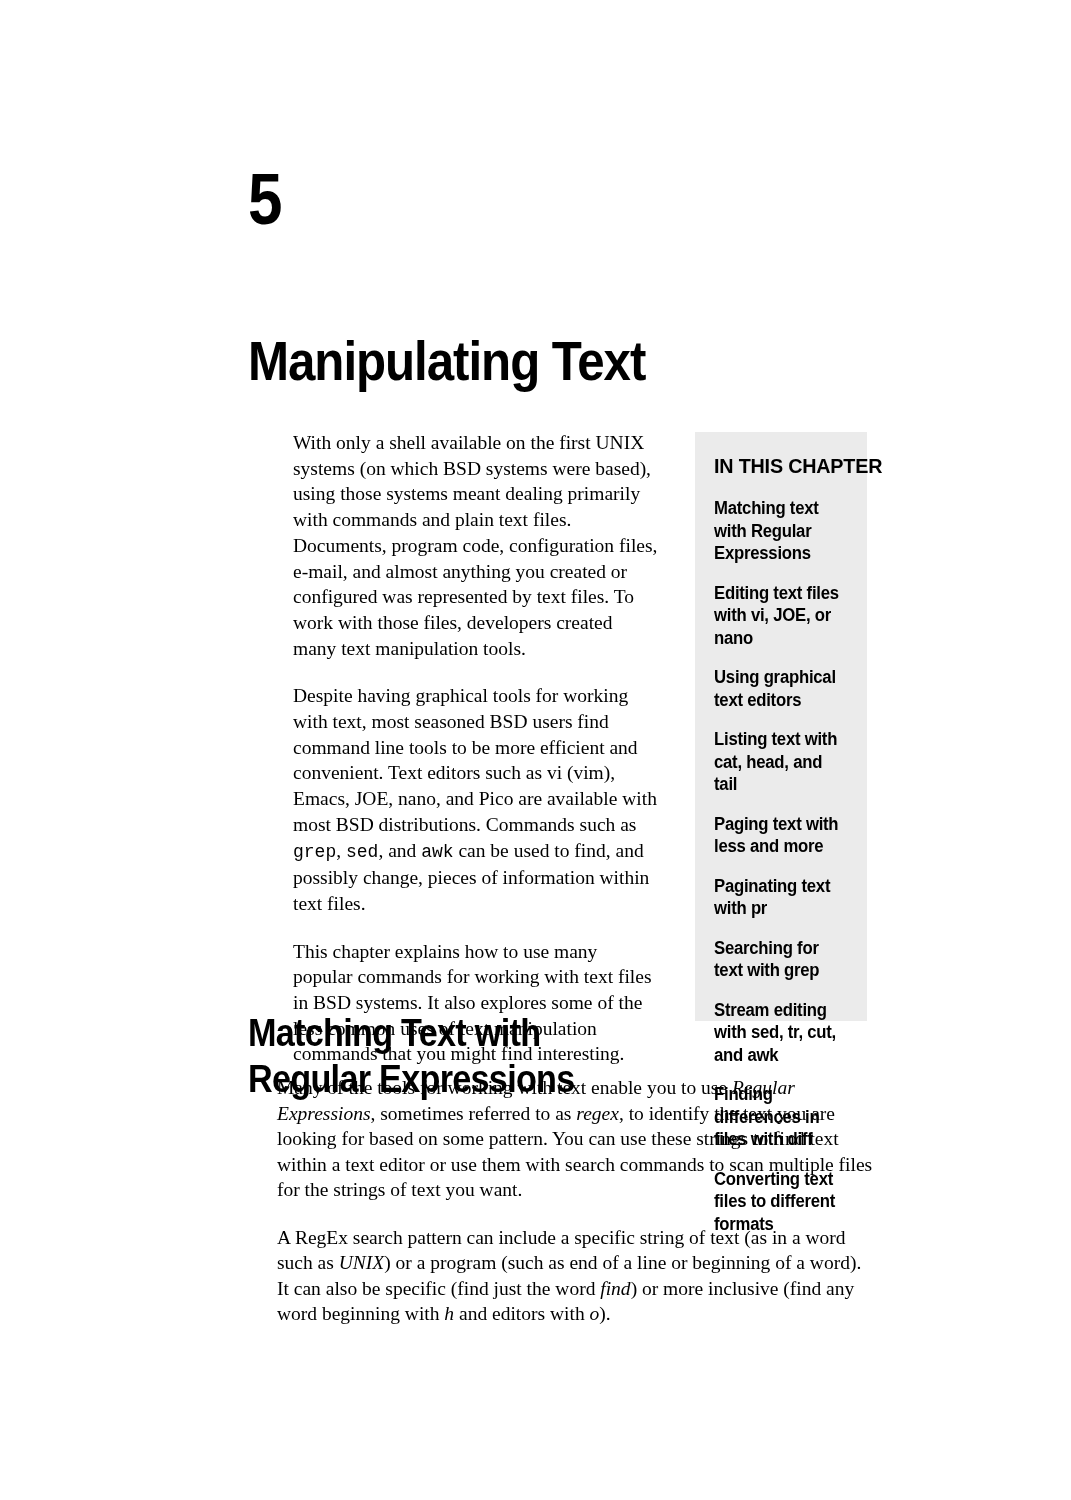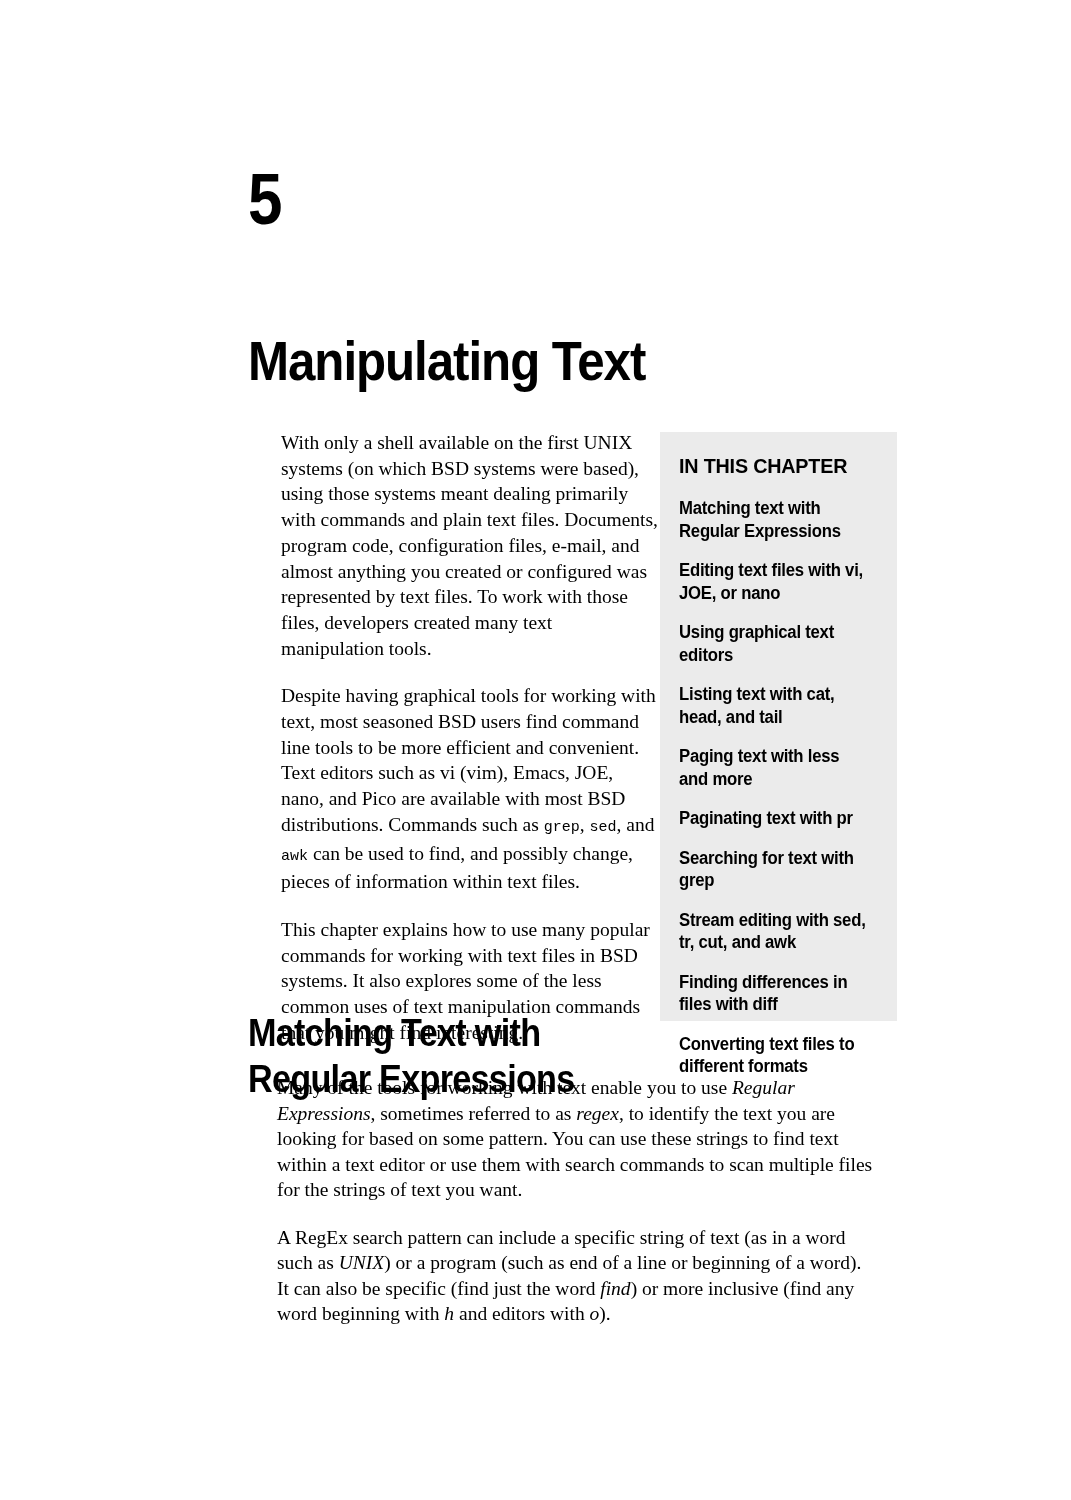--- a/index.html
+++ b/index.html
@@ -57,36 +57,36 @@
     position: absolute;
     left: 277px;
     top: 430px;
     width: 382px;
     font-size: 19.5px;
     line-height: 25.7px;
     text-align: left;
     hyphens: auto;
   }
   .left-column p {
-    margin: 0 0 22px 4px;
+    margin: 0 0 22px 16px;
   }
   .left-column p:last-child { margin-bottom: 0; }
 
   code, .mono {
     font-family: "Liberation Mono", "DejaVu Sans Mono", monospace;
-    font-size: 15px;
+    font-size: 18px;
   }
   em, .ital { font-style: italic; }
 
   
   .in-this-chapter {
     position: absolute;
-    left: 660px;
+    left: 695px;
     top: 432px;
-    width: 237px;
+    width: 172px;
     height: 589px;
     background: #ebebeb;
     box-sizing: border-box;
     padding: 22px 18px 18px 19px;
     font-family: "Liberation Sans Narrow", "Liberation Sans", sans-serif;
   }
   .itc-heading {
     font-weight: bold;
     font-size: 21px;
     line-height: 24px;

